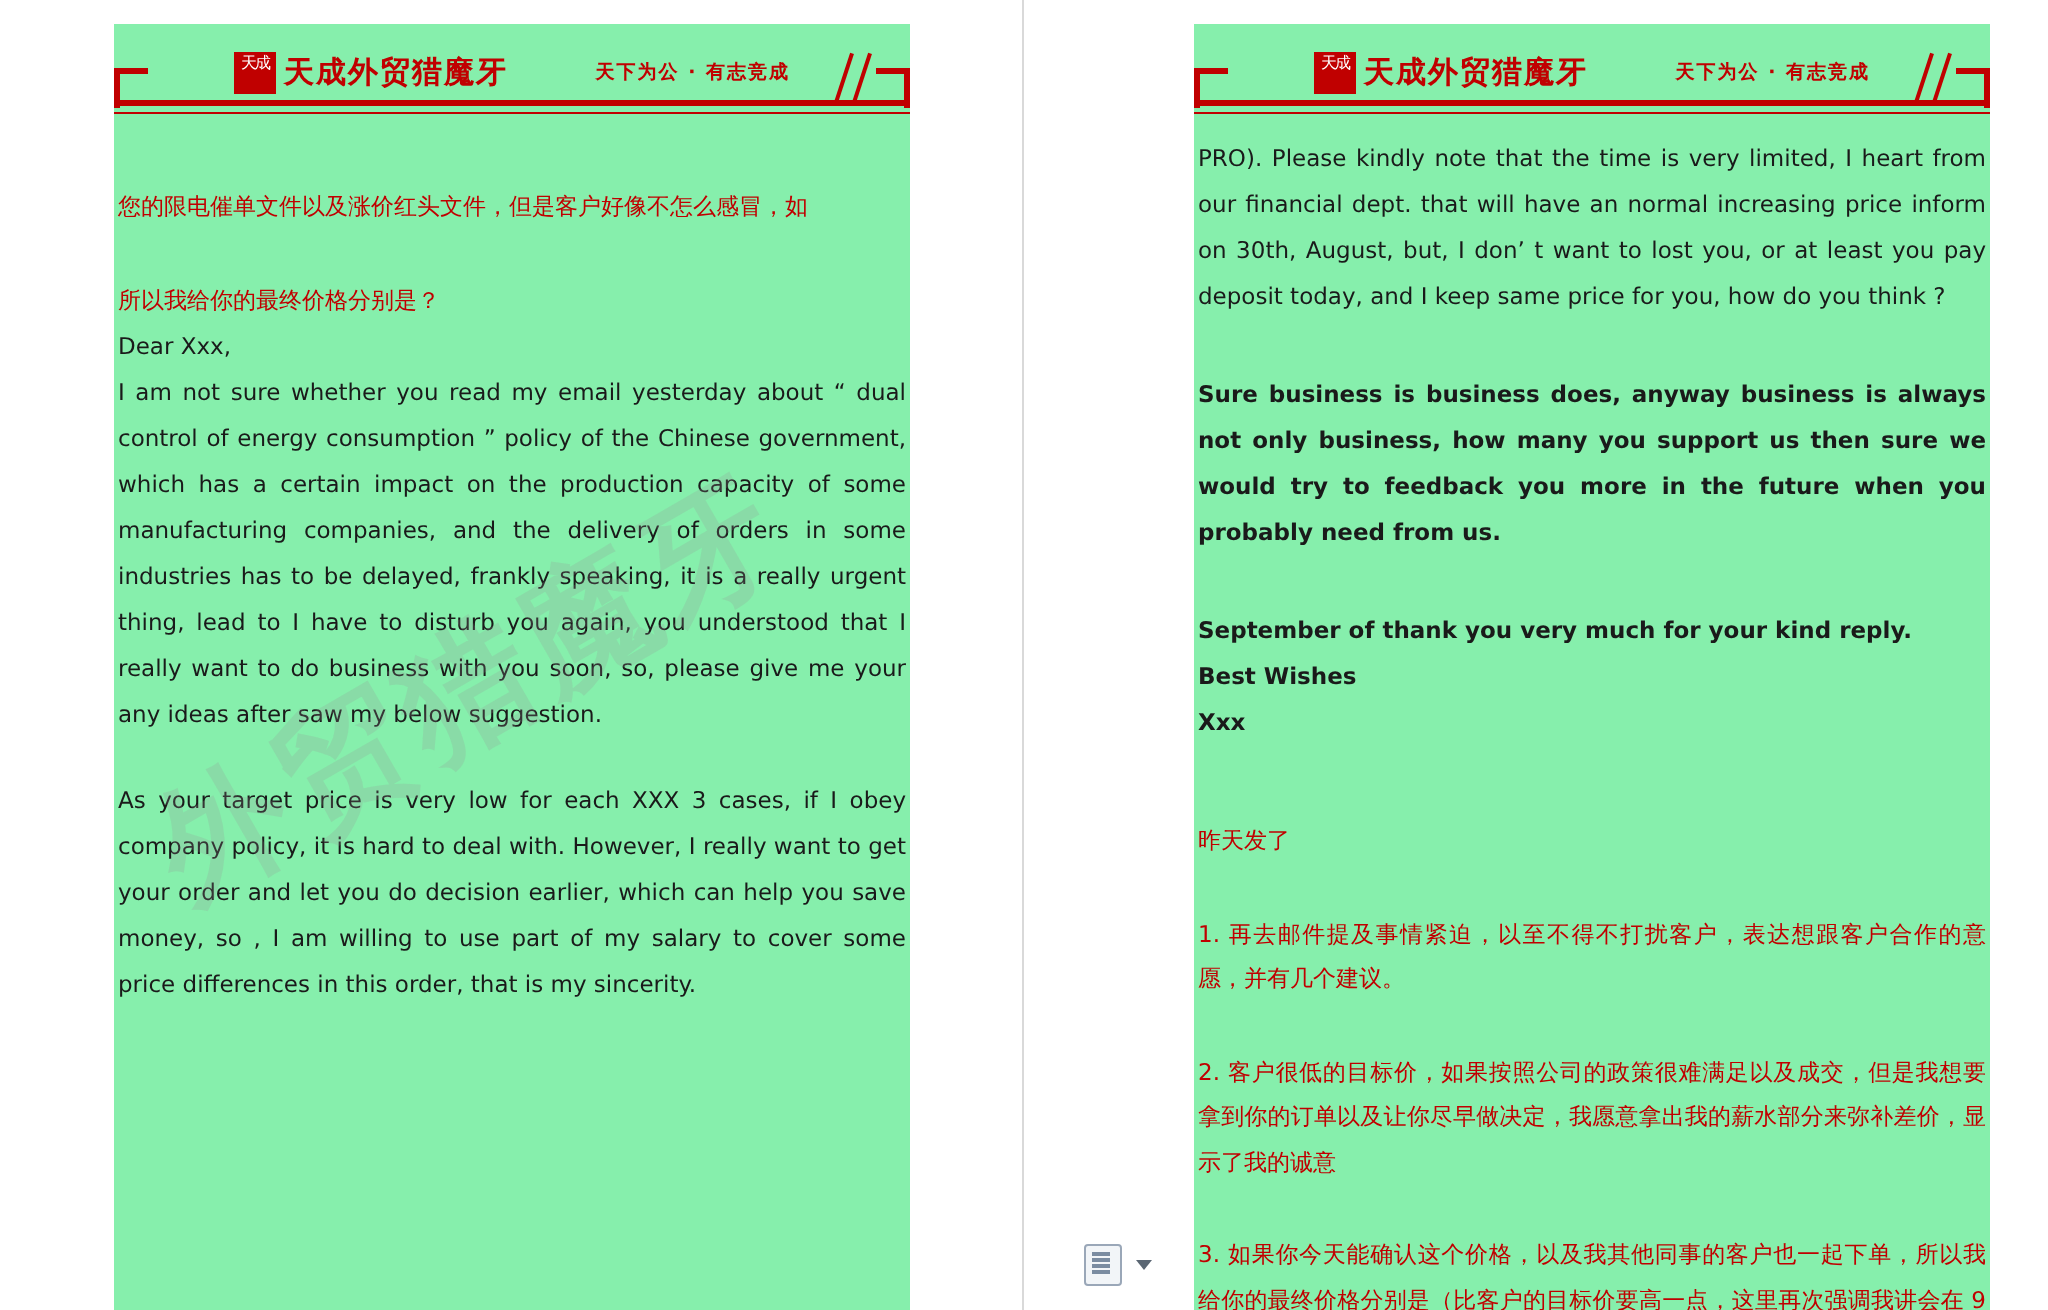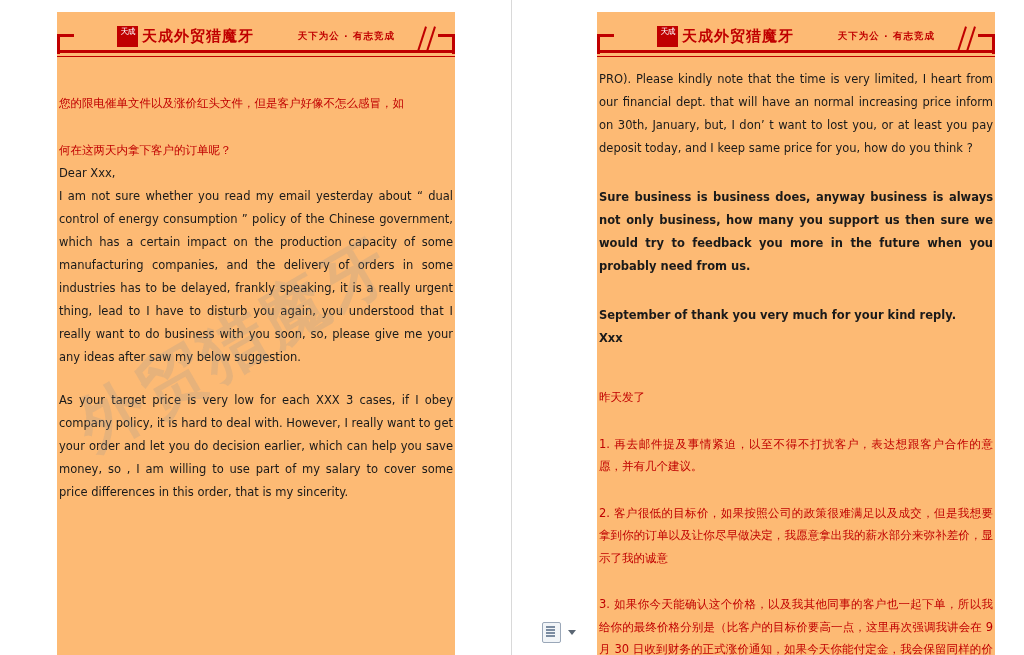--- a/index.html
+++ b/index.html
@@ -36,21 +36,21 @@
   .gutter {
     position: absolute;
     left: 511px;
     top: 0;
     width: 2px;
     height: 655px;
     background: #d9d9d9;
   }
   .sheet {
     position: absolute;
-    background: #fdba74;
+    background: #86efac;
   }
   .sheet-left {
     left: 57px;
     top: 12px;
     width: 398px;
     height: 643px;
   }
   .sheet-right {
     left: 85px;
     top: 12px;
@@ -260,21 +260,21 @@
         <div class="lh-logo">
           <div class="lh-mark">天成</div>
           <div class="lh-name">天成外贸猎魔牙</div>
         </div>
         <div class="lh-slogan">天下为公 · 有志竞成</div>
         <div class="lh-chev"></div>
       </div>
 
       <div class="body">
         <div class="para red">您的限电催单文件以及涨价红头文件，但是客户好像不怎么感冒，如</div>
-        <div class="para red">何在这两天内拿下客户的订单呢？</div>
+        <div class="para red">所以我给你的最终价格分别是？</div>
 
         <div class="para">Dear Xxx,</div>
         <div class="para">I am not sure whether you read my email yesterday about “ dual control of energy consumption ” policy of the Chinese government, which has a certain impact on the production capacity of some manufacturing companies, and the delivery of orders in some industries has to be delayed, frankly speaking, it is a really urgent thing, lead to I have to disturb you again, you understood that I really want to do business with you soon, so, please give me your any ideas after saw my below suggestion.</div>
         <div class="spacer-md"></div>
         <div class="para">As your target price is very low for each XXX 3 cases, if I obey company policy, it is hard to deal with. However, I really want to get your order and let you do decision earlier, which can help you save money, so , I am willing to use part of my salary to cover some price differences in this order, that is my sincerity.</div>
         <div class="spacer-md"></div>
       </div>
     </div>
 
     <div class="watermark wm-left">外贸猎魔牙</div>
@@ -292,25 +292,26 @@
         <div class="lh-rule thin"></div>
         <div class="lh-logo">
           <div class="lh-mark">天成</div>
           <div class="lh-name">天成外贸猎魔牙</div>
         </div>
         <div class="lh-slogan">天下为公 · 有志竞成</div>
         <div class="lh-chev"></div>
       </div>
 
       <div class="body">
-        <div class="para">PRO). Please kindly note that the time is very limited, I heart from our financial dept. that will have an normal increasing price inform on 30th, January, but, I don’ t want to lost you, or at least you pay deposit today, and I keep same price for you, how do you think ?</div>
+        <div class="para">PRO). Please kindly note that the time is very limited, I heart from our financial dept. that will have an normal increasing price inform on 30th, August, but, I don’ t want to lost you, or at least you pay deposit today, and I keep same price for you, how do you think ?</div>
         <div class="spacer-lg"></div>
         <div class="para bold">Sure business is business does, anyway business is always not only business, how many you support us then sure we would try to feedback you more in the future when you probably need from us.</div>
         <div class="spacer-lg"></div>
         <div class="para bold">September of thank you very much for your kind reply.</div>
+        <div class="para bold">Best Wishes</div>
         <div class="para bold">Xxx</div>
         <div class="spacer-sm"></div>
         <div class="para red">昨天发了</div>
         <div class="para red tight">1. 再去邮件提及事情紧迫，以至不得不打扰客户，表达想跟客户合作的意愿，并有几个建议。</div>
         <div class="para red tight">2. 客户很低的目标价，如果按照公司的政策很难满足以及成交，但是我想要拿到你的订单以及让你尽早做决定，我愿意拿出我的薪水部分来弥补差价，显示了我的诚意</div>
         <div class="para red tight">3. 如果你今天能确认这个价格，以及我其他同事的客户也一起下单，所以我给你的最终价格分别是（比客户的目标价要高一点，这里再次强调我讲会在 9 月 30 日收到财务的正式涨价通知，如果今天你能付定金，我会保留同样的价格给你。）</div>
       </div>
     </div>
 
   </div>

